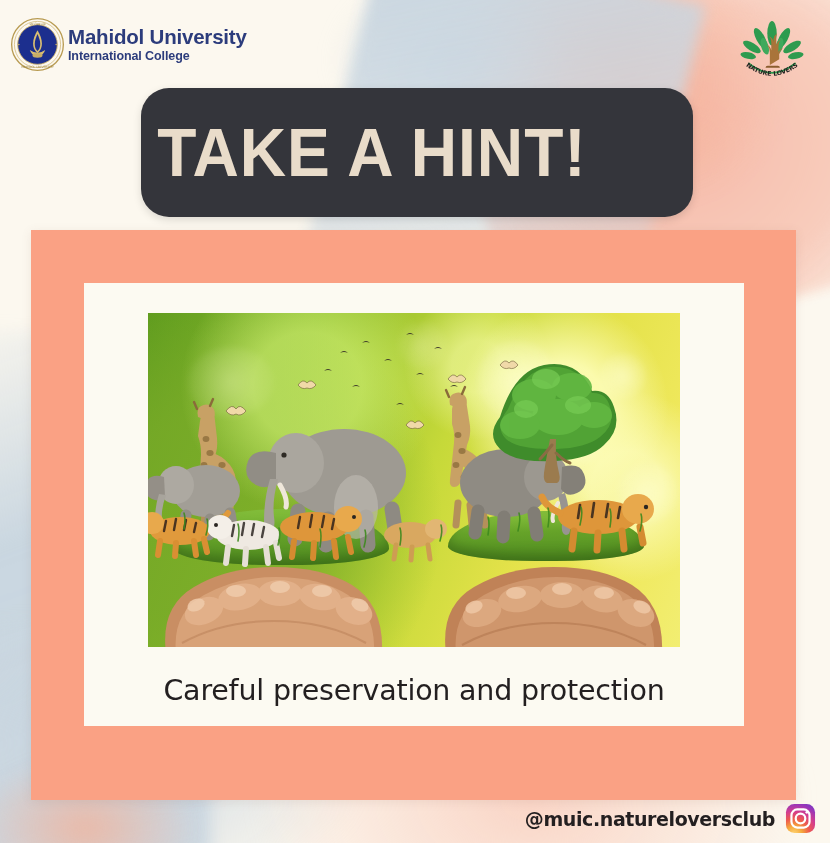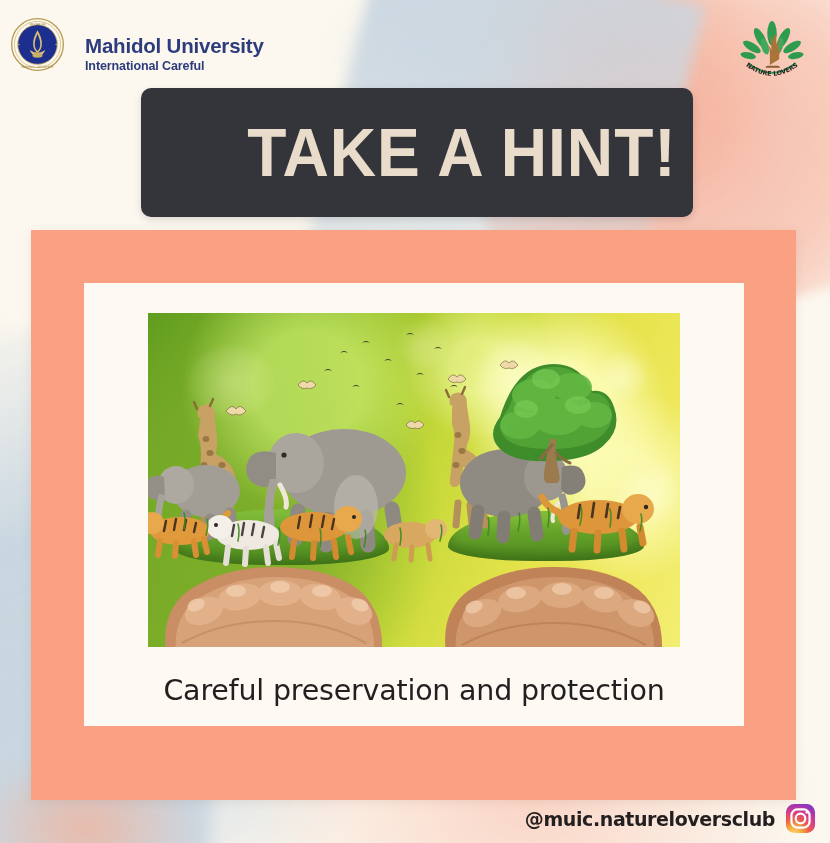--- a/index.html
+++ b/index.html
@@ -80,21 +80,21 @@
     left: 330px; top: -30px;
     width: 240px; height: 150px;
     background: radial-gradient(ellipse at 50% 60%, rgba(206,218,228,.8) 0%, rgba(206,218,228,0) 72%);
     filter: blur(9px);
   }
 
   
   .mu-brand {
     position: absolute;
     left: 10px; top: 17px;
-    display: flex; align-items: flex-end; gap: 20px;
+    display: flex; align-items: center; gap: 3px;
   }
   .mu-seal { width: 55px; height: 55px; flex: none; }
   .mu-text { line-height: 1; }
   .mu-name {
     font-size: 20.5px; font-weight: bold; color: #2C3C7C;
     letter-spacing: -.2px; white-space: nowrap;
   }
   .mu-sub {
     font-size: 12.5px; font-weight: bold; color: #2C3C7C;
     margin-top: 3px; letter-spacing: -.1px; white-space: nowrap;
@@ -105,22 +105,22 @@
     right: 22px; top: 16px;
     width: 72px; height: 72px;
   }
 
   
   .title-banner {
     position: absolute;
     left: 141px; top: 88px;
     width: 552px; height: 129px;
     background: #34353B;
-    border-radius: 10px;
-    display: flex; align-items: center; justify-content: flex-end;
+    border-radius: 28px;
+    display: flex; align-items: center; justify-content: flex-start;
     box-shadow: 0 3px 9px rgba(0,0,0,.13);
   }
   .title-text {
     color: #E9DCCA;
     font-family: "Liberation Sans Narrow", "Liberation Sans", sans-serif;
     font-size: 69px;
     font-weight: bold;
     letter-spacing: 1px;
     transform: scaleX(.93);
     white-space: nowrap;
@@ -242,21 +242,21 @@
       <ellipse cx="50" cy="70" rx="9" ry="4" fill="#C9AE66"></ellipse>
       <g fill="#9C8440" font-family="DejaVu Sans, sans-serif" font-size="5.4">
         <text x="50" y="14.5" text-anchor="middle">มหาวิทยาลัย</text>
         <text x="50" y="93" text-anchor="middle">MAHIDOL UNIVERSITY</text>
       </g>
       <circle cx="16" cy="50" r="1.5" fill="#C9AE66"></circle>
       <circle cx="84" cy="50" r="1.5" fill="#C9AE66"></circle>
     </svg>
     <div class="mu-text">
       <div class="mu-name">Mahidol University</div>
-      <div class="mu-sub">International Careful</div>
+      <div class="mu-sub">International College</div>
     </div>
   </div>
 
   <svg class="nl-logo" viewBox="0 0 100 100">
     <g fill="#2E9B4F">
       <ellipse cx="50" cy="24" rx="6.5" ry="17"></ellipse>
       <ellipse cx="34" cy="31" rx="6" ry="16" transform="rotate(-28 34 31)"></ellipse>
       <ellipse cx="66" cy="31" rx="6" ry="16" transform="rotate(28 66 31)"></ellipse>
       <ellipse cx="22" cy="43" rx="5.5" ry="14" transform="rotate(-58 22 43)"></ellipse>
       <ellipse cx="78" cy="43" rx="5.5" ry="14" transform="rotate(58 78 43)"></ellipse>

